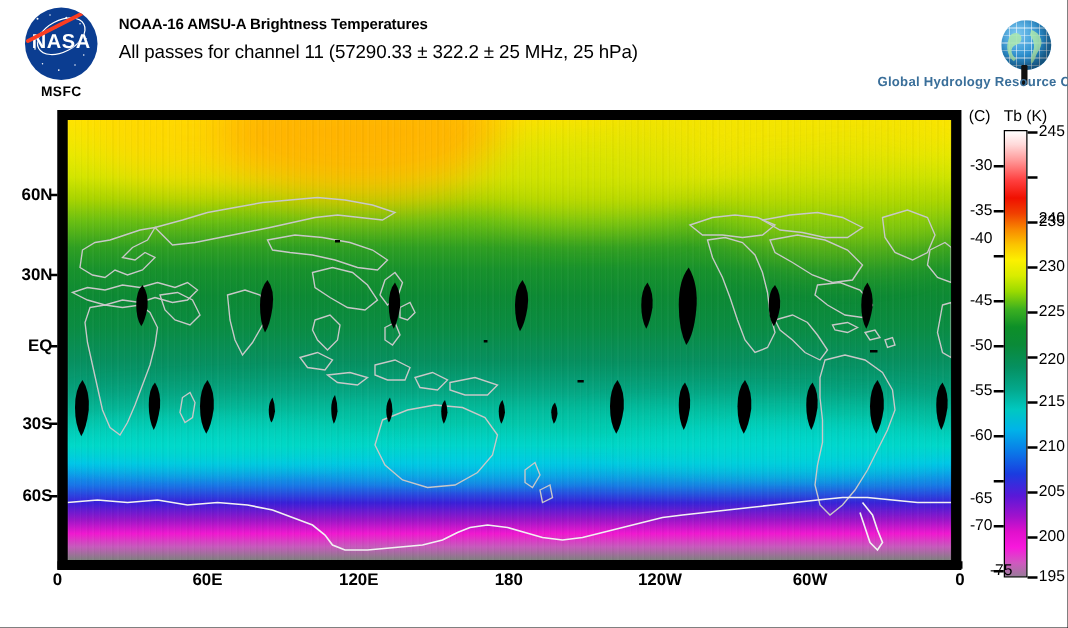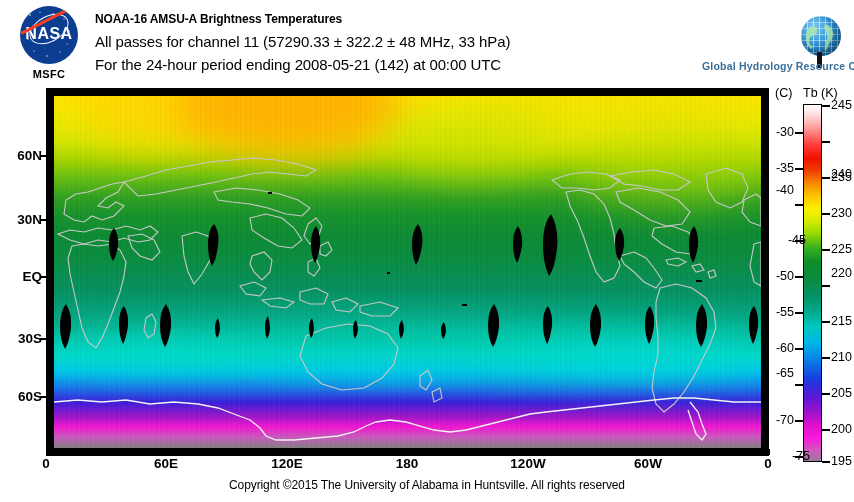--- a/index.html
+++ b/index.html
@@ -283,22 +283,21 @@
       </svg>
       <div class="orbit"></div>
       <div class="nasa-word">NASA</div>
       <div class="nasa-swoosh"></div>
     </div>
     <div class="nasa-msfc">MSFC</div>
   </div>
 
   <div class="titles">
     <div class="title-main">NOAA-16 AMSU-A Brightness Temperatures</div>
-    <div class="title-sub">All passes for channel 11 (57290.33 ± 322.2 ± 48 MHz, 33 hPa)</div>
-    <div class="title-sub">For the 24-hour period ending 2008-05-21 (142) at 00:00 UTC</div>
+    <div class="title-sub">All passes for channel 11 (57290.33 ± 322.2 ± 25 MHz, 25 hPa)</div>
   </div>
 
   <div class="ghrc">
     <div class="ghrc-globe">
       <div class="grid"></div>
       <svg viewBox="0 0 40 40" style="position:absolute;left:0;top:0;width:40px;height:40px;">
         <path d="M9 11 C13 9,17 12,16 16 C15 20,11 19,9 22 C7 25,9 29,12 31 L10 33 C6 30,4 24,5 19 C6 14,7 12,9 11 Z" fill="#a8e6b0" opacity=".9"></path>
         <path d="M24 8 C28 9,31 12,32 16 C33 21,30 24,28 28 C27 31,26 34,24 35 C23 31,25 27,26 23 C27 19,25 15,23 12 Z" fill="#a8e6b0" opacity=".9"></path>
       </svg>
       <div style="position:absolute;left:0;top:0;width:100%;height:100%;border-radius:50%;box-shadow:inset -4px -5px 9px rgba(0,0,0,.35);"></div>
@@ -455,60 +454,59 @@
     <div class="xtick" style="left:528px;top:449px;"></div>
     <div class="xlab" style="left:504px;top:456px;width:48px;">120W</div>
 
     <div class="xtick" style="left:648px;top:449px;"></div>
     <div class="xlab" style="left:628px;top:456px;width:40px;">60W</div>
 
     <div class="xtick" style="left:768px;top:449px;"></div>
     <div class="xlab" style="left:748px;top:456px;width:40px;">0</div>
   </div>
 
-  <div class="copyright">Copyright ©2015 The University of Alabama in Huntsville.  All rights reserved</div>
 
   <div class="cb-wrap">
     <div class="cb-head-c">(C)</div>
     <div class="cb-head-k">Tb  (K)</div>
     <div class="cb-bar"></div>
 
     <div class="cb-tick-l" style="top:46px;"></div>
     <div class="cb-lab-l" style="top:39px;">-30</div>
     <div class="cb-tick-l" style="top:82px;"></div>
     <div class="cb-lab-l" style="top:75px;">-35</div>
     <div class="cb-tick-l" style="top:118px;"></div>
     <div class="cb-lab-l" style="top:97px;">-40</div>
     <div class="cb-tick-l" style="top:154px;"></div>
-    <div class="cb-lab-l" style="top:147px;margin-left:12px;">-45</div>
+    <div class="cb-lab-l" style="top:147px;">-45</div>
     <div class="cb-tick-l" style="top:190px;"></div>
     <div class="cb-lab-l" style="top:183px;">-50</div>
     <div class="cb-tick-l" style="top:226px;"></div>
     <div class="cb-lab-l" style="top:219px;">-55</div>
     <div class="cb-tick-l" style="top:262px;"></div>
     <div class="cb-lab-l" style="top:255px;">-60</div>
     <div class="cb-tick-l" style="top:298px;"></div>
-    <div class="cb-lab-l" style="top:280px;">-65</div>
+    <div class="cb-lab-l" style="top:305px;">-65</div>
     <div class="cb-tick-l" style="top:334px;"></div>
     <div class="cb-lab-l" style="top:327px;">-70</div>
     <div class="cb-tick-l" style="top:370px;"></div>
     <div class="cb-lab-l" style="top:363px;margin-left:16px;">-75</div>
 
     <div class="cb-tick-r" style="top:19px;"></div>
     <div class="cb-lab-r" style="top:12px;">245</div>
     <div class="cb-tick-r" style="top:55px;"></div>
     <div class="cb-lab-r" style="top:48px;margin-top:33px;">240</div>
     <div class="cb-tick-r" style="top:91px;"></div>
     <div class="cb-lab-r" style="top:84px;">235</div>
     <div class="cb-tick-r" style="top:127px;"></div>
     <div class="cb-lab-r" style="top:120px;">230</div>
     <div class="cb-tick-r" style="top:163px;"></div>
     <div class="cb-lab-r" style="top:156px;">225</div>
     <div class="cb-tick-r" style="top:199px;"></div>
-    <div class="cb-lab-r" style="top:180px;">220</div>
+    <div class="cb-lab-r" style="top:194px;">220</div>
     <div class="cb-tick-r" style="top:235px;"></div>
     <div class="cb-lab-r" style="top:228px;">215</div>
     <div class="cb-tick-r" style="top:271px;"></div>
     <div class="cb-lab-r" style="top:264px;">210</div>
     <div class="cb-tick-r" style="top:307px;"></div>
     <div class="cb-lab-r" style="top:300px;">205</div>
     <div class="cb-tick-r" style="top:343px;"></div>
     <div class="cb-lab-r" style="top:336px;">200</div>
     <div class="cb-tick-r" style="top:375px;"></div>
     <div class="cb-lab-r" style="top:368px;">195</div>

